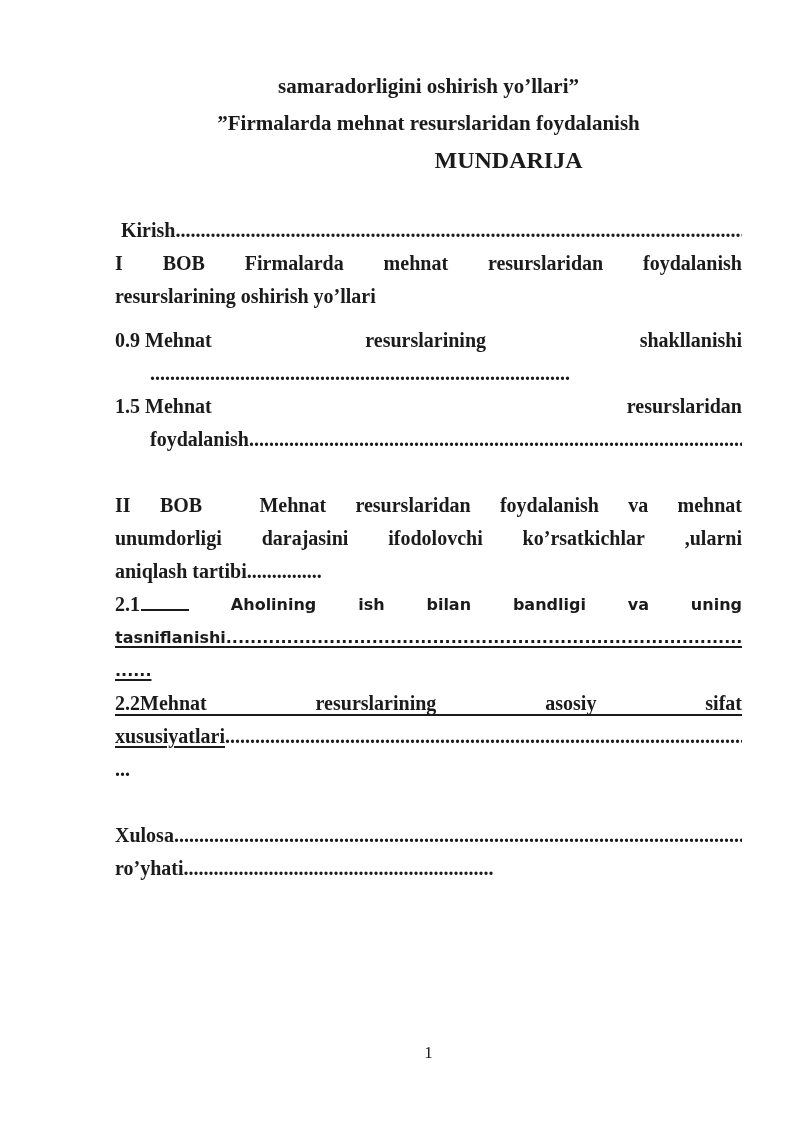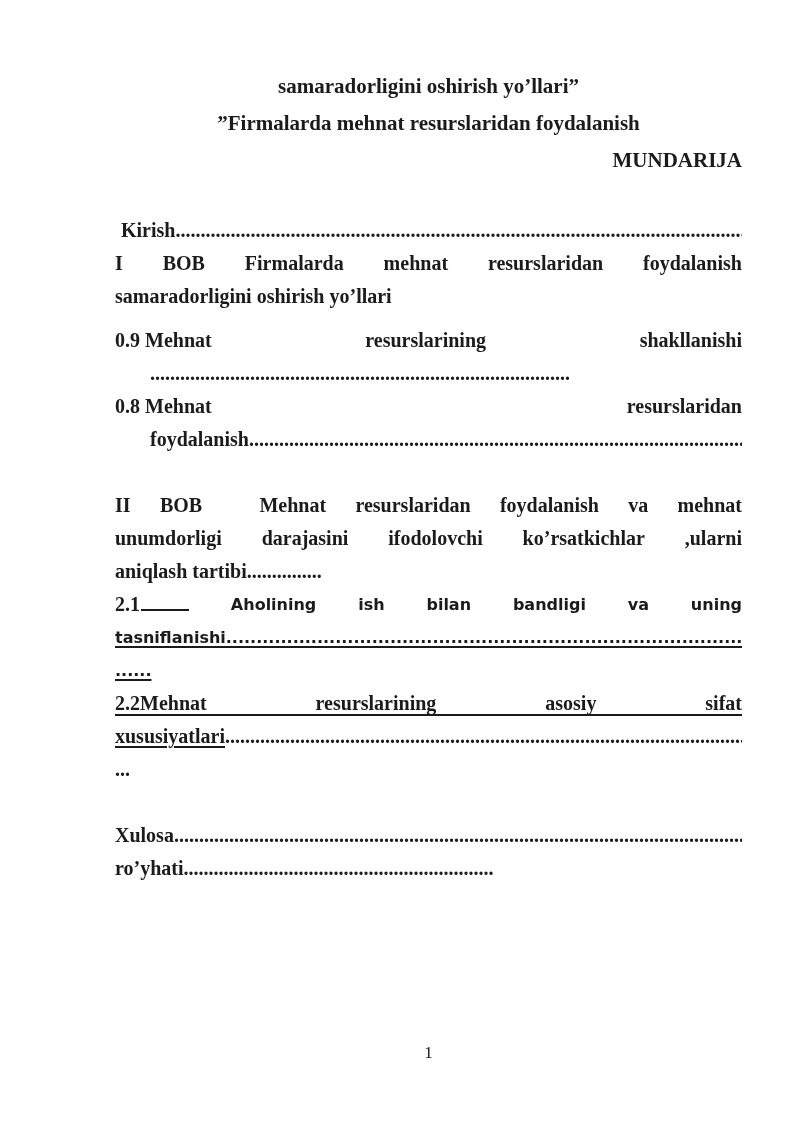--- a/index.html
+++ b/index.html
@@ -7,21 +7,21 @@
     position:relative;
     width:800px; height:1131px;
     background:#ffffff;
     font-family:"Liberation Serif", serif;
     font-weight:700;
     color:#1b1b1b;
     overflow:hidden;
   }
   .content { position:absolute; left:115px; top:0; width:627px; }
   .title-block { margin-top:68px; text-align:center; font-size:21px; line-height:37px; }
-  .heading-line { text-align:right; font-size:21px; line-height:37px; padding-left:160px; }
+  .heading-line { text-align:center; font-size:24px; line-height:37px; padding-left:160px; }
   .body-block { margin-top:35px; font-size:20px; }
   .line { line-height:33px; white-space:nowrap; overflow:hidden; }
   .jline { display:flex; justify-content:space-between; line-height:33px; white-space:nowrap; overflow:hidden; }
   .indent { padding-left:35px; }
   .pad-s { padding-left:6px; }
   .sp11 { height:11px; }
   .sp33 { height:33px; }
   .gap-after { padding-right:28px; }
   .sans { font-family:"DejaVu Sans", sans-serif; font-size:16px; }
   .uline { text-decoration:underline; text-decoration-thickness:2px; text-underline-offset:3px; }
@@ -48,33 +48,33 @@
       <div class="line pad-s">Kirish........................................................................................................................</div>
 
       <div class="jline">
         <span>I</span>
         <span>BOB</span>
         <span>Firmalarda</span>
         <span>mehnat</span>
         <span>resurslaridan</span>
         <span>foydalanish</span>
       </div>
-      <div class="line">samaradorligini oshirish yo’llari</div>
+      <div class="line">resurslarining oshirish yo’llari</div>
 
       <div class="sp11"></div>
 
       <div class="jline">
         <span>0.9 Mehnat</span>
         <span>resurslarining</span>
         <span>shakllanishi</span>
       </div>
       <div class="line indent">....................................................................................</div>
 
       <div class="jline">
-        <span>0.8 Mehnat</span>
+        <span>1.5 Mehnat</span>
         <span>resurslaridan</span>
       </div>
       <div class="line indent">foydalanish........................................................................................................................</div>
 
       <div class="sp33"></div>
 
       <div class="jline">
         <span>II</span>
         <span class="gap-after">BOB</span>
         <span>Mehnat</span>

